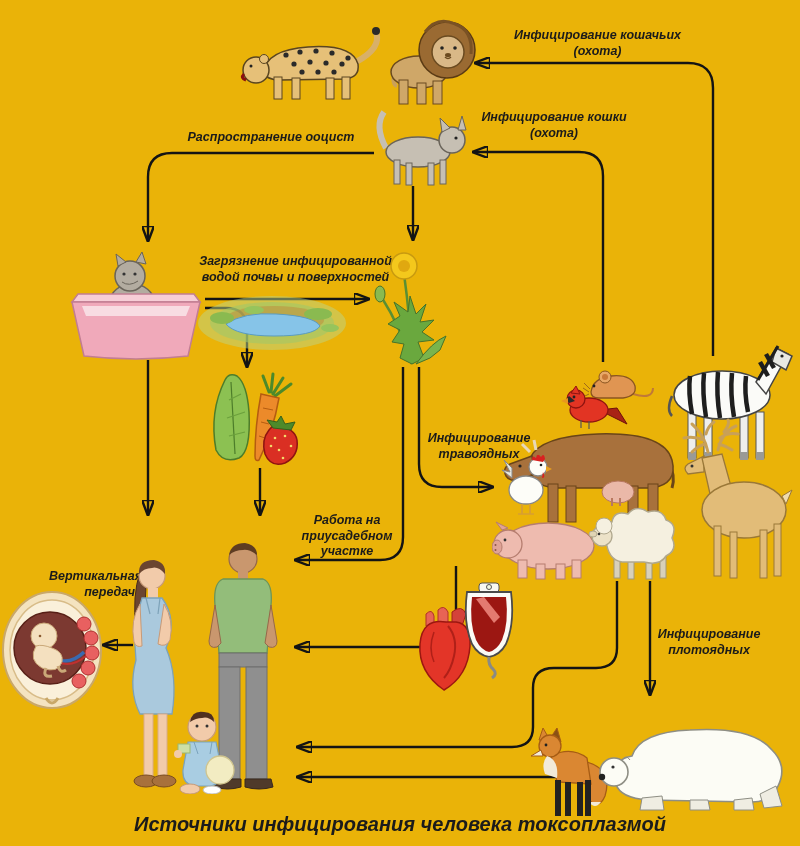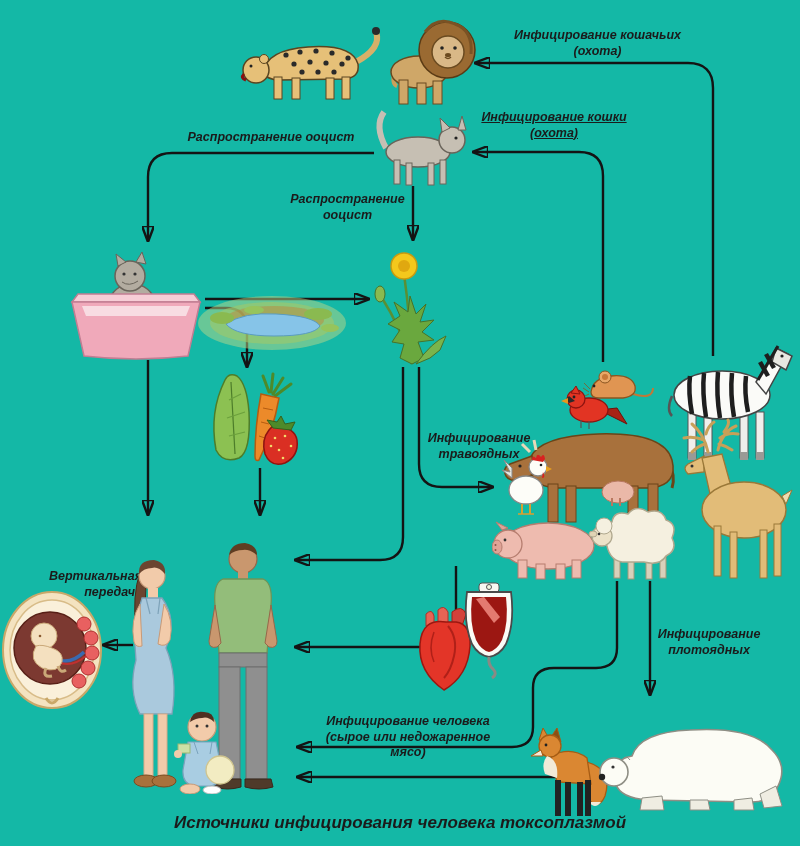--- a/index.html
+++ b/index.html
@@ -1,42 +1,42 @@
 <!DOCTYPE html>
 <html><head>
 <meta charset="utf-8">
 <style>
   html,body{margin:0;padding:0;}
   #stage{
     position:relative;width:800px;height:846px;overflow:hidden;
-    background:#14b8a6;
+    background:#eab308;
     font-family:"Liberation Sans",sans-serif;
   }
   .lbl{
     position:absolute;
     font-style:italic;font-weight:bold;font-size:12.5px;line-height:1.25;
     color:#1b1b1b;white-space:pre-line;text-align:center;
   }
   .ill{position:absolute;}
   #lb-felids{left:495px;top:28px;width:205px;}
-  #lb-cathunt{left:468px;top:110px;width:172px;text-decoration:underline;}
+  #lb-cathunt{left:468px;top:110px;width:172px;}
   #lb-oocysts1{left:182px;top:130px;width:178px;}
   #lb-oocysts2{left:285px;top:192px;width:125px;}
   #lb-soil{left:193px;top:254px;width:205px;}
   #lb-feces{left:48px;top:376px;width:104px;}
   #lb-rawveg{left:188px;top:461px;width:88px;}
   #lb-garden{left:293px;top:513px;width:108px;}
   #lb-herb{left:423px;top:431px;width:112px;}
   #lb-vert{left:32px;top:569px;width:110px;text-align:right;}
   #lb-transp{left:290px;top:612px;width:122px;}
   #lb-meat{left:312px;top:714px;width:192px;}
   #lb-carn{left:645px;top:627px;width:128px;}
   #diagram-title{
     position:absolute;left:0;top:813px;width:800px;text-align:center;
-    font-style:italic;font-weight:bold;font-size:17px;color:#1b1b1b;
+    font-style:italic;font-weight:bold;font-size:20px;color:#1b1b1b;
   }
   #arrows{position:absolute;left:0;top:0;}
   #arrows path{stroke:#141414;stroke-width:2.4;fill:none;}
 </style>
 </head>
 <body>
 
 <div id="stage">
 
   <svg id="arrows" width="800" height="846" viewBox="0 0 800 846">
@@ -60,28 +60,29 @@
     <path d="M574 777 L298 777" marker-end="url(#ah)"></path>
     <path d="M456 566 L456 624 Q456 646 433 647 L296 647" marker-end="url(#ah)"></path>
     <path d="M133 645 L104 645" marker-end="url(#ah)"></path>
   </svg>
 
   <div class="lbl" id="lb-felids">Инфицирование кошачьих
 (охота)</div>
   <div class="lbl" id="lb-cathunt">Инфицирование кошки
 (охота)</div>
   <div class="lbl" id="lb-oocysts1">Распространение ооцист</div>
-  <div class="lbl" id="lb-oocysts2">Распространение
-ооцист</div>
+  <div class="lbl" id="lb-soil">Загрязнение инфицированной
+водой почвы и поверхностей</div>
+  <div class="lbl" id="lb-garden">Работа на
+приусадебном
+участке</div>
   <div class="lbl" id="lb-herb">Инфицирование
 травоядных</div>
   <div class="lbl" id="lb-vert">Вертикальная
 передача</div>
-  <div class="lbl" id="lb-meat">Инфицирование человека
-(сырое или недожаренное мясо)</div>
   <div class="lbl" id="lb-carn">Инфицирование
 плотоядных</div>
   <div id="diagram-title">Источники инфицирования человека токсоплазмой</div>
 
   <svg class="ill" style="left:236px;top:20px" width="158" height="84" viewBox="0 0 158 84">
     <path d="M120 42 Q146 28 140 12" stroke="#d8b068" stroke-width="6" fill="none"></path>
     <circle cx="140" cy="11" r="4" fill="#2a2a2a"></circle>
     <path d="M28 52 Q30 30 72 27 Q116 24 122 44 Q124 58 108 59 L44 60 Q30 60 28 52 Z" fill="#e6c078" stroke="#5a4520" stroke-width="1.5"></path>
     <rect x="38" y="57" width="8" height="22" fill="#e6c078" stroke="#5a4520"></rect>
     <rect x="56" y="58" width="8" height="21" fill="#e6c078" stroke="#5a4520"></rect>

